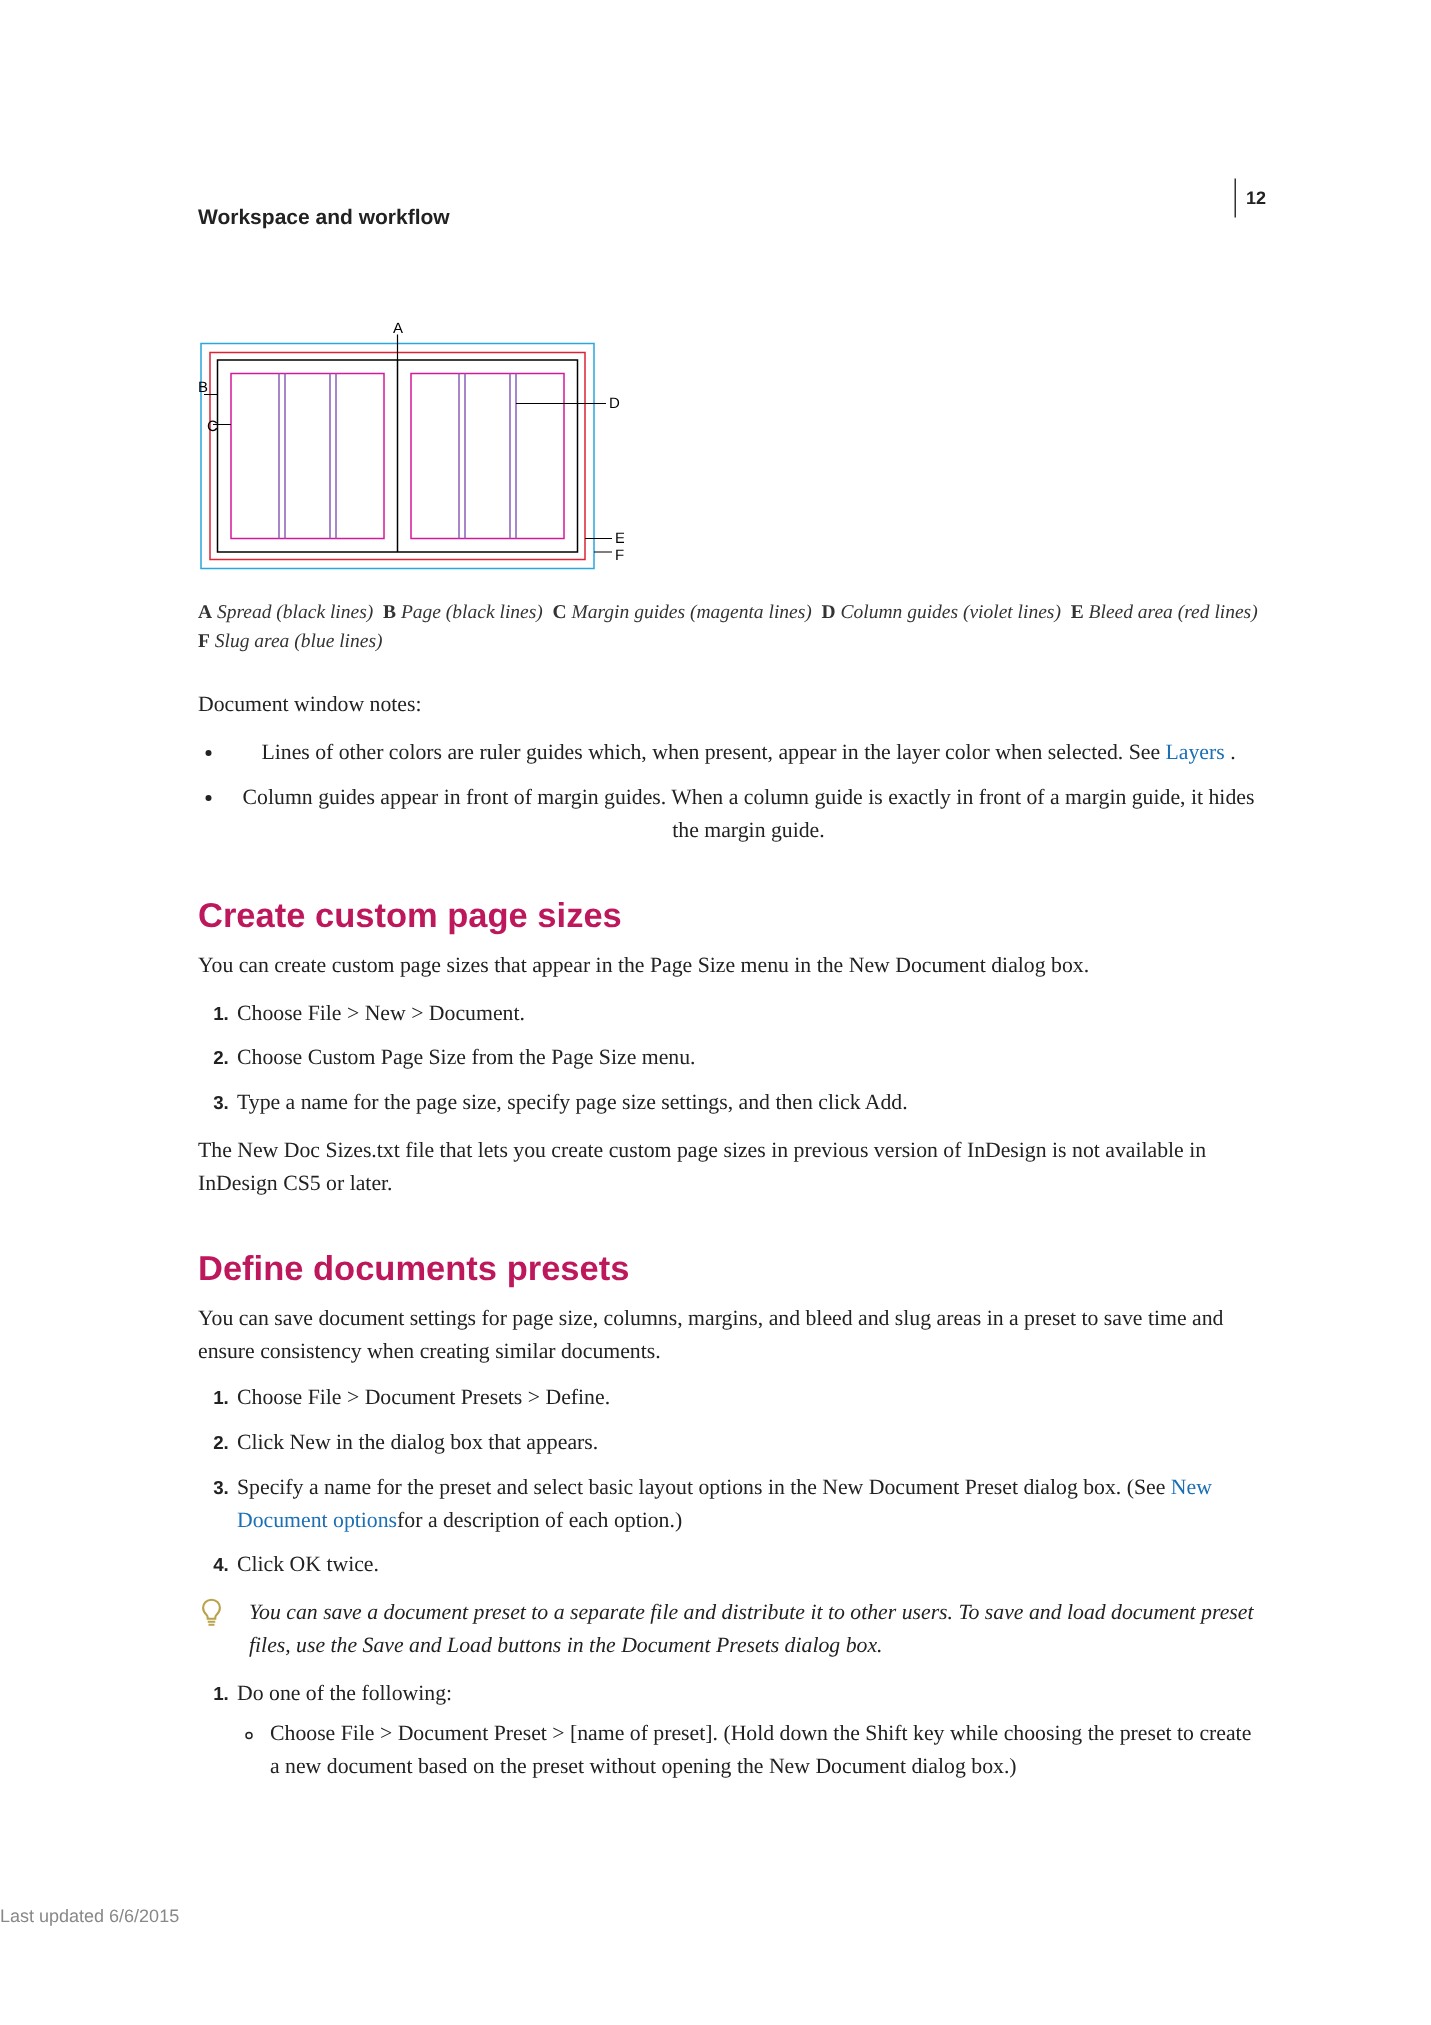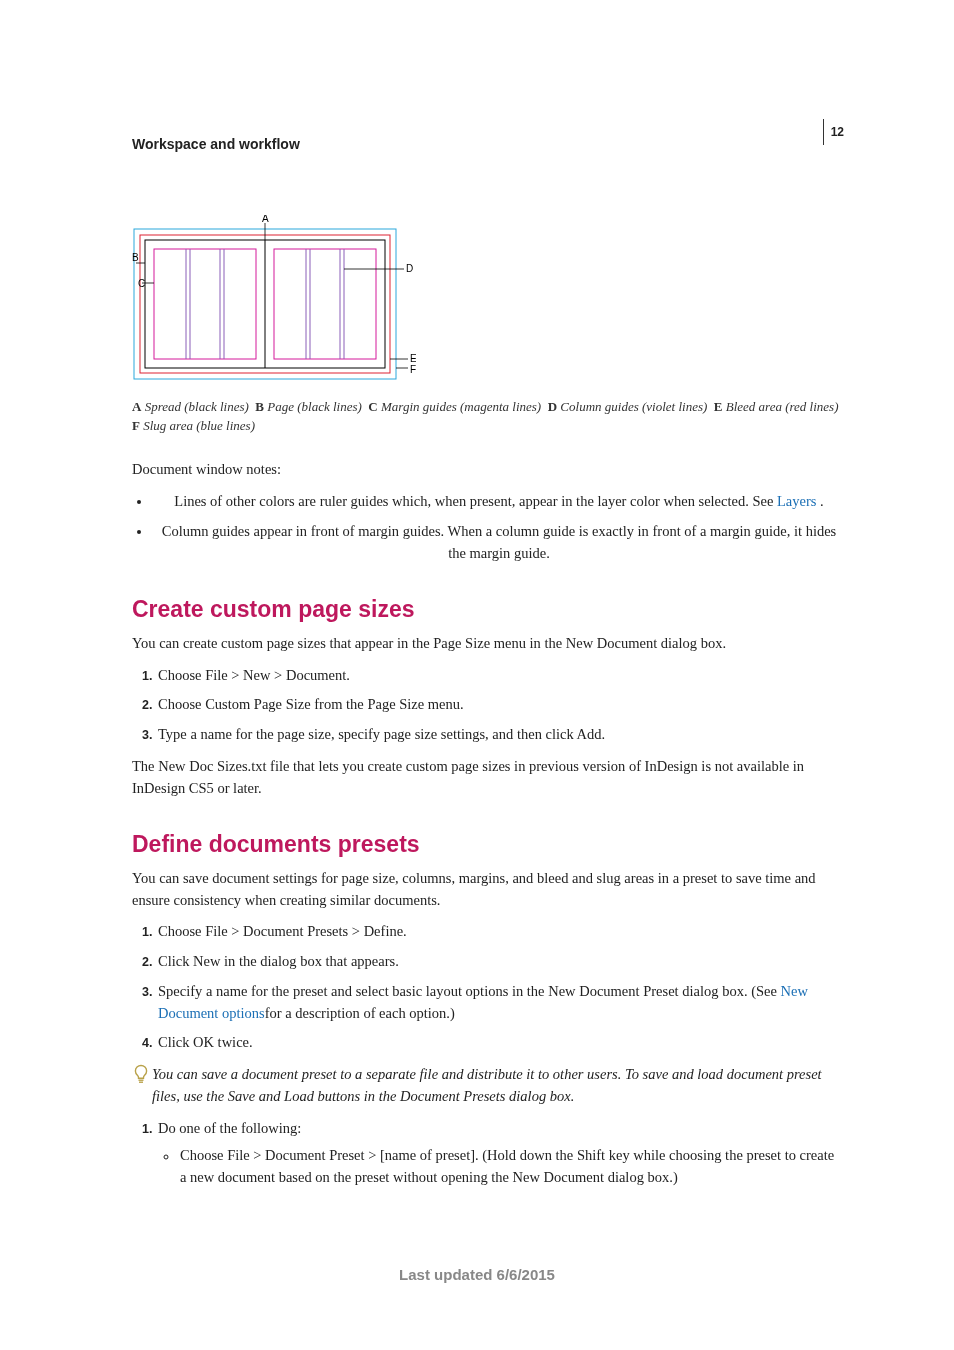--- a/index.html
+++ b/index.html
@@ -80,41 +80,41 @@
     margin: 28px 0 6px;
     color: #be185d;
   }
   a.link {
     color: #1b6fb5;
     text-decoration: none;
   }
   .tip-row {
     display: flex;
     align-items: flex-start;
-    gap: 2px;
+    gap: 16px;
     margin: 6px 0 10px;
   }
   .tip-icon svg { display: block; }
   .tip-text {
     font-style: italic;
     flex: 1;
   }
   .sub-ul {
     padding-left: 20px;
     margin: 6px 0 0;
   }
   .sub-ul li { margin: 0 0 8px; }
   .footer {
     position: absolute;
     bottom: 64px;
     left: 0; right: 0;
-    text-align: center;
-    font-family: "Myriad Pro", "Helvetica Neue", Arial, sans-serif;
-    font-weight: bold;
-    font-size: 15px;
+    text-align: left;
+    font-family: "Myriad Pro", "Helvetica Neue", Arial, sans-serif;
+    font-weight: normal;
+    font-size: 12px;
     color: #888;
   }
 </style>
 </head>
 <body>
 
 <div class="page">
   <div class="page-num-box">12</div>
   <div class="running-head">Workspace and workflow</div>
 

